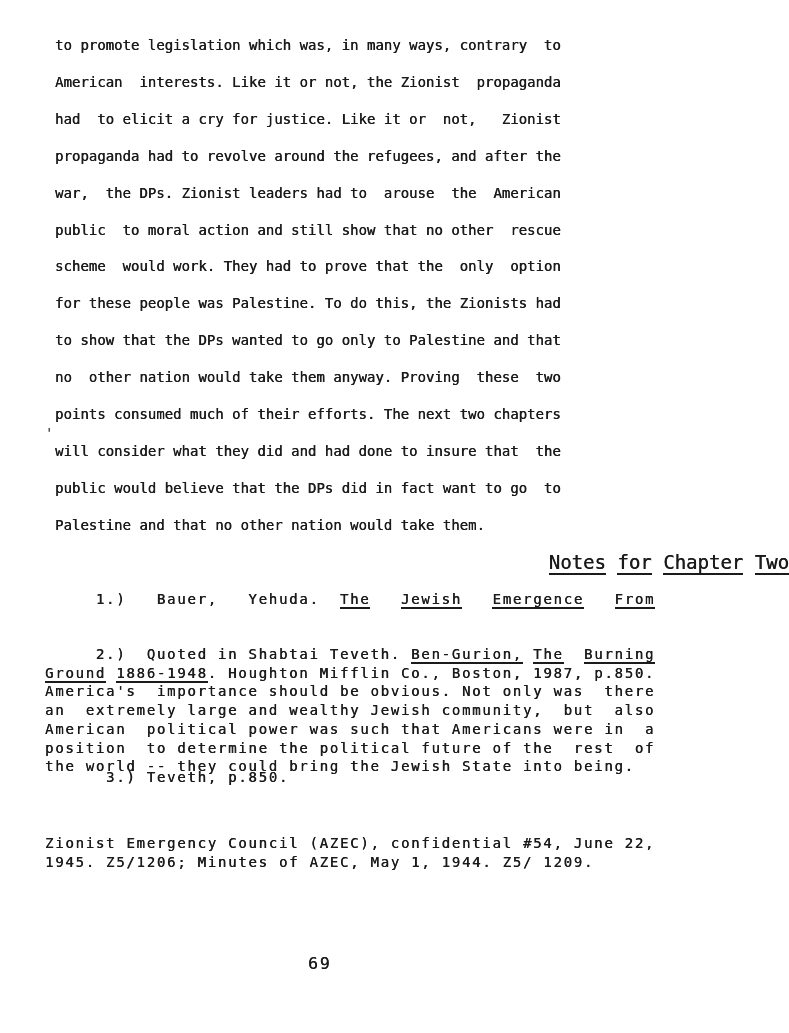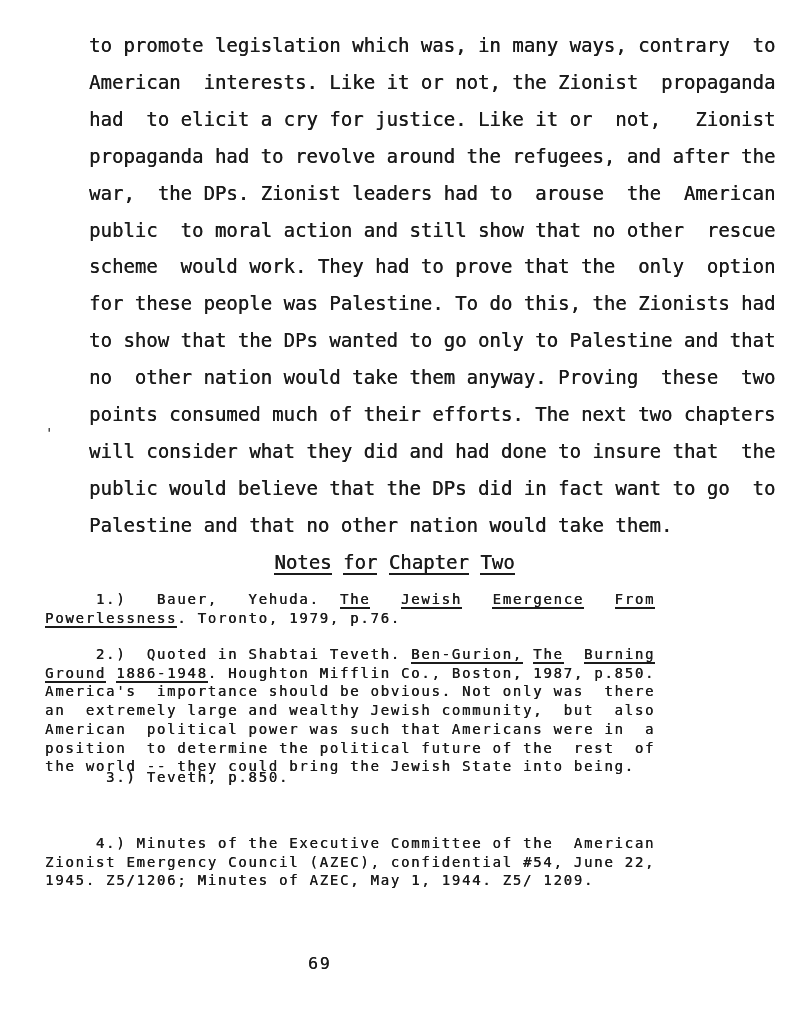--- a/index.html
+++ b/index.html
@@ -6,24 +6,24 @@
   html,body { margin:0; padding:0; }
   body {
     width:789px; height:1033px; position:relative; overflow:hidden;
     background:var(--paper); color:var(--ink);
     font-family:"DejaVu Sans Mono", monospace;
   }
   #page { position:absolute; inset:0; }
   .txt { white-space:pre; text-shadow:0.35px 0.2px 0 currentColor; }
   .main {
     position:absolute; top:27px; left:55px;
-    font-size:19px; line-height:36.9px;margin-left:34px;
+    font-size:14px; line-height:36.9px;
   }
   .heading {
-    position:absolute; top:550px; left:0; width:789px; text-align:center;
+    position:absolute; top:550px; left:0; width:789px; text-align:right;
     font-size:19px; line-height:24px;
   }
   .note {
     position:absolute; left:45px;
     font-size:14px; letter-spacing:1.74px; line-height:18.7px;
   }
   .u { border-bottom:2px solid currentColor; }
   .pagenum {
     position:absolute; top:952px; left:308px;
     font-size:16.5px; letter-spacing:1.74px; line-height:24px;
@@ -37,24 +37,24 @@
 <body>
 
 <div id="page">
 
   <div class="main txt"><div><span>to promote legislation which was, in many ways, contrary  to</span></div><div><span>American  interests. Like it or not, the Zionist  propaganda</span></div><div><span>had  to elicit a cry for justice. Like it or  not,   Zionist</span></div><div><span>propaganda had to revolve around the refugees, and after the</span></div><div><span>war,  the DPs. Zionist leaders had to  arouse  the  American</span></div><div><span>public  to moral action and still show that no other  rescue</span></div><div><span>scheme  would work. They had to prove that the  only  option</span></div><div><span>for these people was Palestine. To do this, the Zionists had</span></div><div><span>to show that the DPs wanted to go only to Palestine and that</span></div><div><span>no  other nation would take them anyway. Proving  these  two</span></div><div><span>points consumed much of their efforts. The next two chapters</span></div><div><span>will consider what they did and had done to insure that  the</span></div><div><span>public would believe that the DPs did in fact want to go  to</span></div><div><span>Palestine and that no other nation would take them.</span></div></div>
 
   <span class="artifact txt">'</span>
 
   <div class="heading txt"><div><span class="u">Notes</span><span> </span><span class="u">for</span><span> </span><span class="u">Chapter</span><span> </span><span class="u">Two</span></div></div>
 
-  <div class="note txt" style="top:590px"><div><span>     1.)   Bauer,   Yehuda.  </span><span class="u">The</span><span>   </span><span class="u">Jewish</span><span>   </span><span class="u">Emergence</span><span>   </span><span class="u">From</span></div><div><span class="u">Powerlessness</span><span>. Toronto, 1979, p.76.</span></div></div>
+  <div class="note txt" style="top:590px"><div><span>     1.)   Bauer,   Yehuda.  </span><span class="u">The</span><span>   </span><span class="u">Jewish</span><span>   </span><span class="u">Emergence</span><span>   </span><span class="u">From</span></div></div>
 
   <div class="note txt" style="top:645px"><div><span>     2.)  Quoted in Shabtai Teveth. </span><span class="u">Ben-Gurion,</span><span> </span><span class="u">The</span><span>  </span><span class="u">Burning</span></div><div><span class="u">Ground</span><span> </span><span class="u">1886-1948</span><span>. Houghton Mifflin Co., Boston, 1987, p.850.</span></div><div><span>America's  importance should be obvious. Not only was  there</span></div><div><span>an  extremely large and wealthy Jewish community,  but  also</span></div><div><span>American  political power was such that Americans were in  a</span></div><div><span>position  to determine the political future of the  rest  of</span></div><div><span>the world -- they could bring the Jewish State into being.</span></div></div>
 
   <div class="note txt" style="top:768px"><div><span>      3.) Teveth, p.850.</span></div></div>
 
-  <div class="note txt" style="top:834px"><div><span>     4.) Minutes of the Executive Committee of the  American</span></div><div><span>Zionist Emergency Council (AZEC), confidential #54, June 22,</span></div><div><span>1945. Z5/1206; Minutes of AZEC, May 1, 1944. Z5/ 1209.</span></div></div>
+  <div class="note txt" style="top:834px"><div><span>Zionist Emergency Council (AZEC), confidential #54, June 22,</span></div><div><span>1945. Z5/1206; Minutes of AZEC, May 1, 1944. Z5/ 1209.</span></div></div>
 
 
   <div class="pagenum txt">69</div>
 
 </div>
 
 </body></html>

